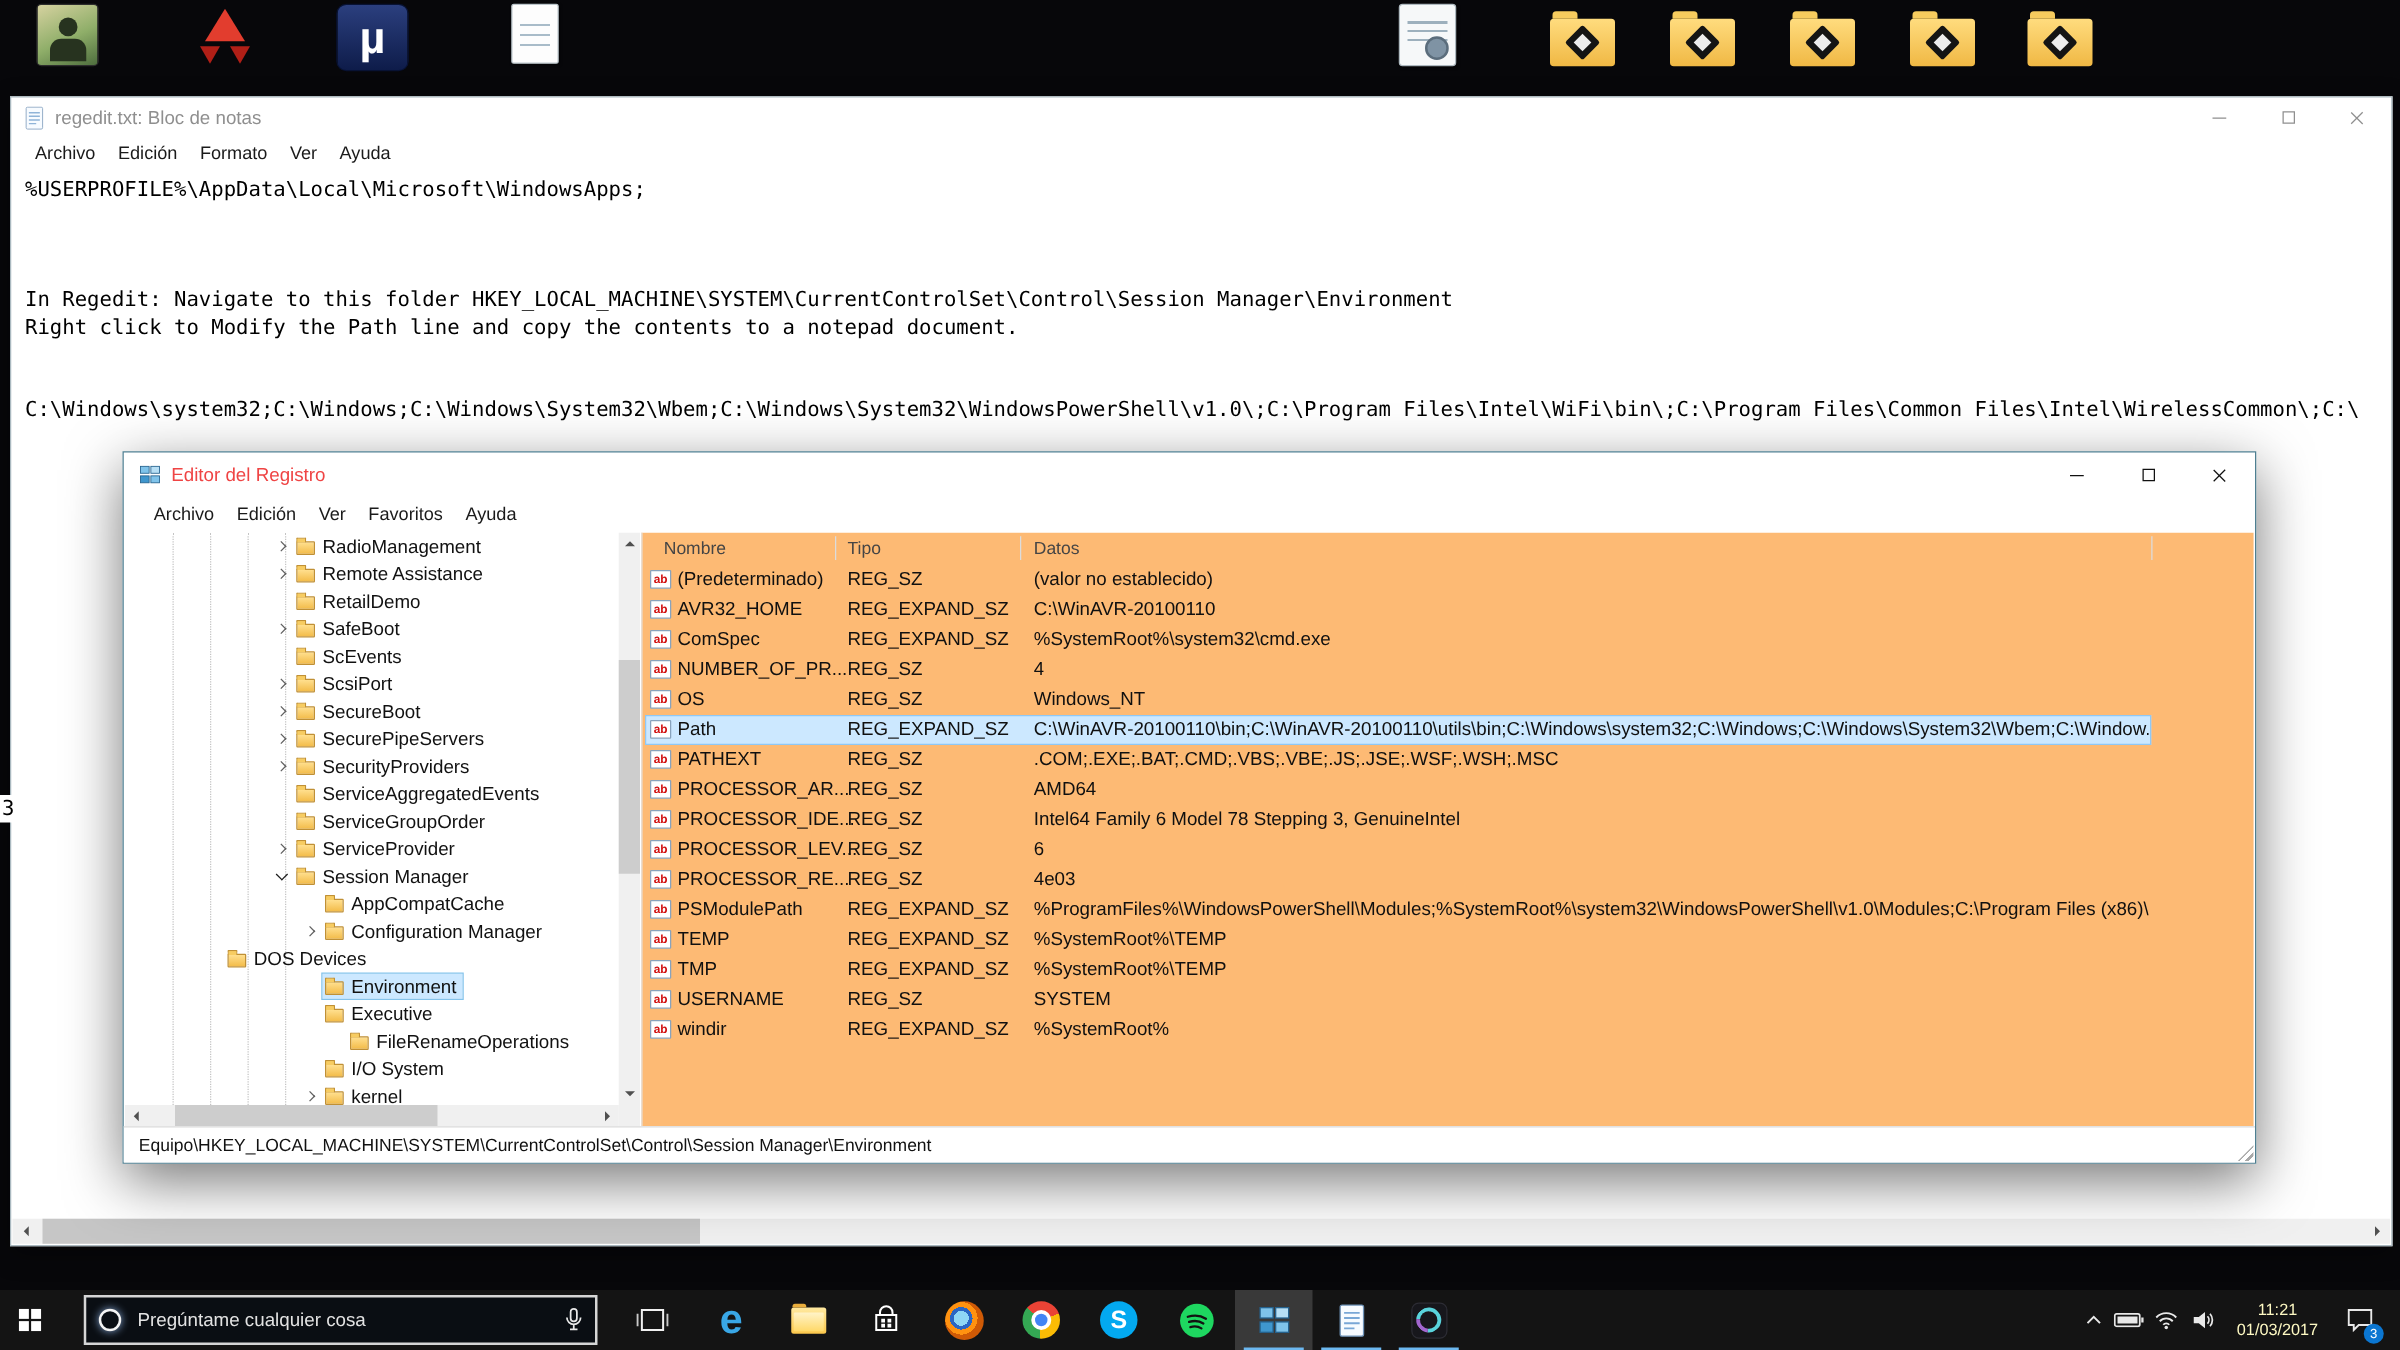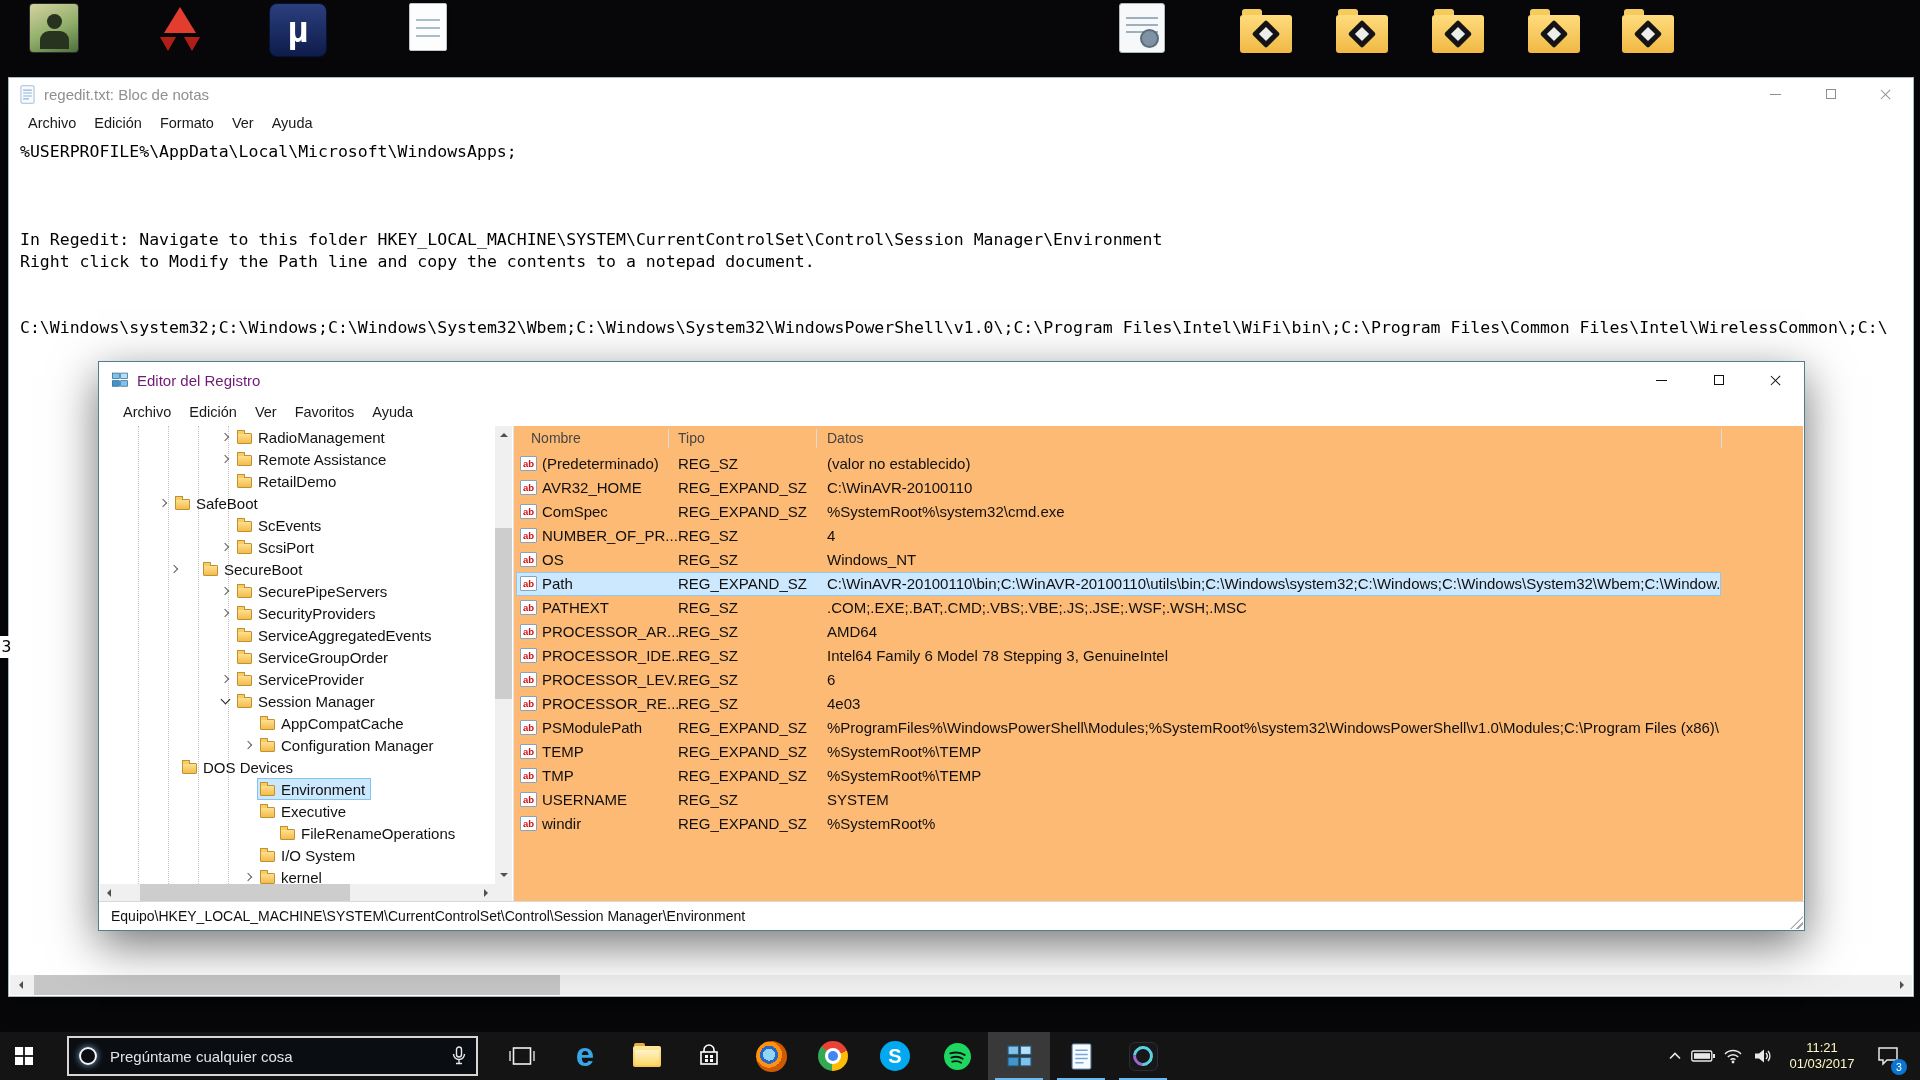--- a/index.html
+++ b/index.html
@@ -51,21 +51,21 @@
   .np-hs{position:absolute;left:1px;right:1px;bottom:1px;height:20px;background:#f0f0f0}
   .np-hs .hs-btn{position:absolute;top:0;width:20px;height:20px;display:flex;align-items:center;justify-content:center}
   .np-hs .hs-btn.right{right:0}
   .np-thumb{position:absolute;left:24px;top:0;width:526px;height:20px;background:#c6c6c6}
 
   
   #stray3{position:absolute;left:0;top:636px;width:13px;height:22px;background:#fff;color:#000;font-family:"DejaVu Sans Mono",monospace;font-size:16.5px;line-height:22px;text-align:center;z-index:8}
 
   
   #regedit{position:absolute;left:98px;top:361px;width:1707px;height:570px;background:#fff;border:1px solid #4e7f91;z-index:20;box-shadow:0 14px 44px rgba(0,0,0,.55)}
-  .re-title{height:36px;display:flex;align-items:center;font-size:15px;color:#701a75}
+  .re-title{height:36px;display:flex;align-items:center;font-size:15px;color:#ef4444}
   .re-ico{margin-left:12px;display:flex}
   .re-title .ttl{margin-left:8px}
   .re-caps{margin-left:auto;display:flex;height:100%;color:#111}
   .re-caps .cap-btn{width:57px}
   .re-menu{height:28px;display:flex;align-items:center;padding-left:15px;font-size:14.5px;color:#1a1a1a}
   .re-body{position:absolute;left:1px;right:1px;top:64px;bottom:29px;overflow:hidden;background:#fff}
   .re-treepane{position:absolute;left:0;top:0;width:412px;height:100%}
   #re-tree{position:absolute;left:0;top:0;right:17px;bottom:17px;overflow:hidden}
   .guide{position:absolute;top:0;bottom:0;width:0;border-left:1px dotted #c4c4c4}
   #re-tree-items{position:relative;z-index:1}
@@ -284,42 +284,42 @@
                   <span class="t-label">Remote Assistance</span>
                 </span>
               </div>
               <div class="t-row" style="padding-left: 119px;">
                 <span class="chev"></span>
                 <span class="t-inner">
                   <span class="folder"></span>
                   <span class="t-label">RetailDemo</span>
                 </span>
               </div>
-              <div class="t-row" style="padding-left: 57px;">
+              <div class="t-row" style="padding-left: 119px;">
                 <span class="chev c"></span>
                 <span class="t-inner">
                   <span class="folder"></span>
                   <span class="t-label">SafeBoot</span>
                 </span>
               </div>
               <div class="t-row" style="padding-left: 119px;">
                 <span class="chev"></span>
                 <span class="t-inner">
                   <span class="folder"></span>
                   <span class="t-label">ScEvents</span>
                 </span>
               </div>
               <div class="t-row" style="padding-left: 119px;">
                 <span class="chev c"></span>
                 <span class="t-inner">
                   <span class="folder"></span>
                   <span class="t-label">ScsiPort</span>
                 </span>
               </div>
-              <div class="t-row" style="padding-left: 68px; gap: 17px;">
+              <div class="t-row" style="padding-left: 119px;">
                 <span class="chev c"></span>
                 <span class="t-inner">
                   <span class="folder"></span>
                   <span class="t-label">SecureBoot</span>
                 </span>
               </div>
               <div class="t-row" style="padding-left: 119px;">
                 <span class="chev c"></span>
                 <span class="t-inner">
                   <span class="folder"></span>

